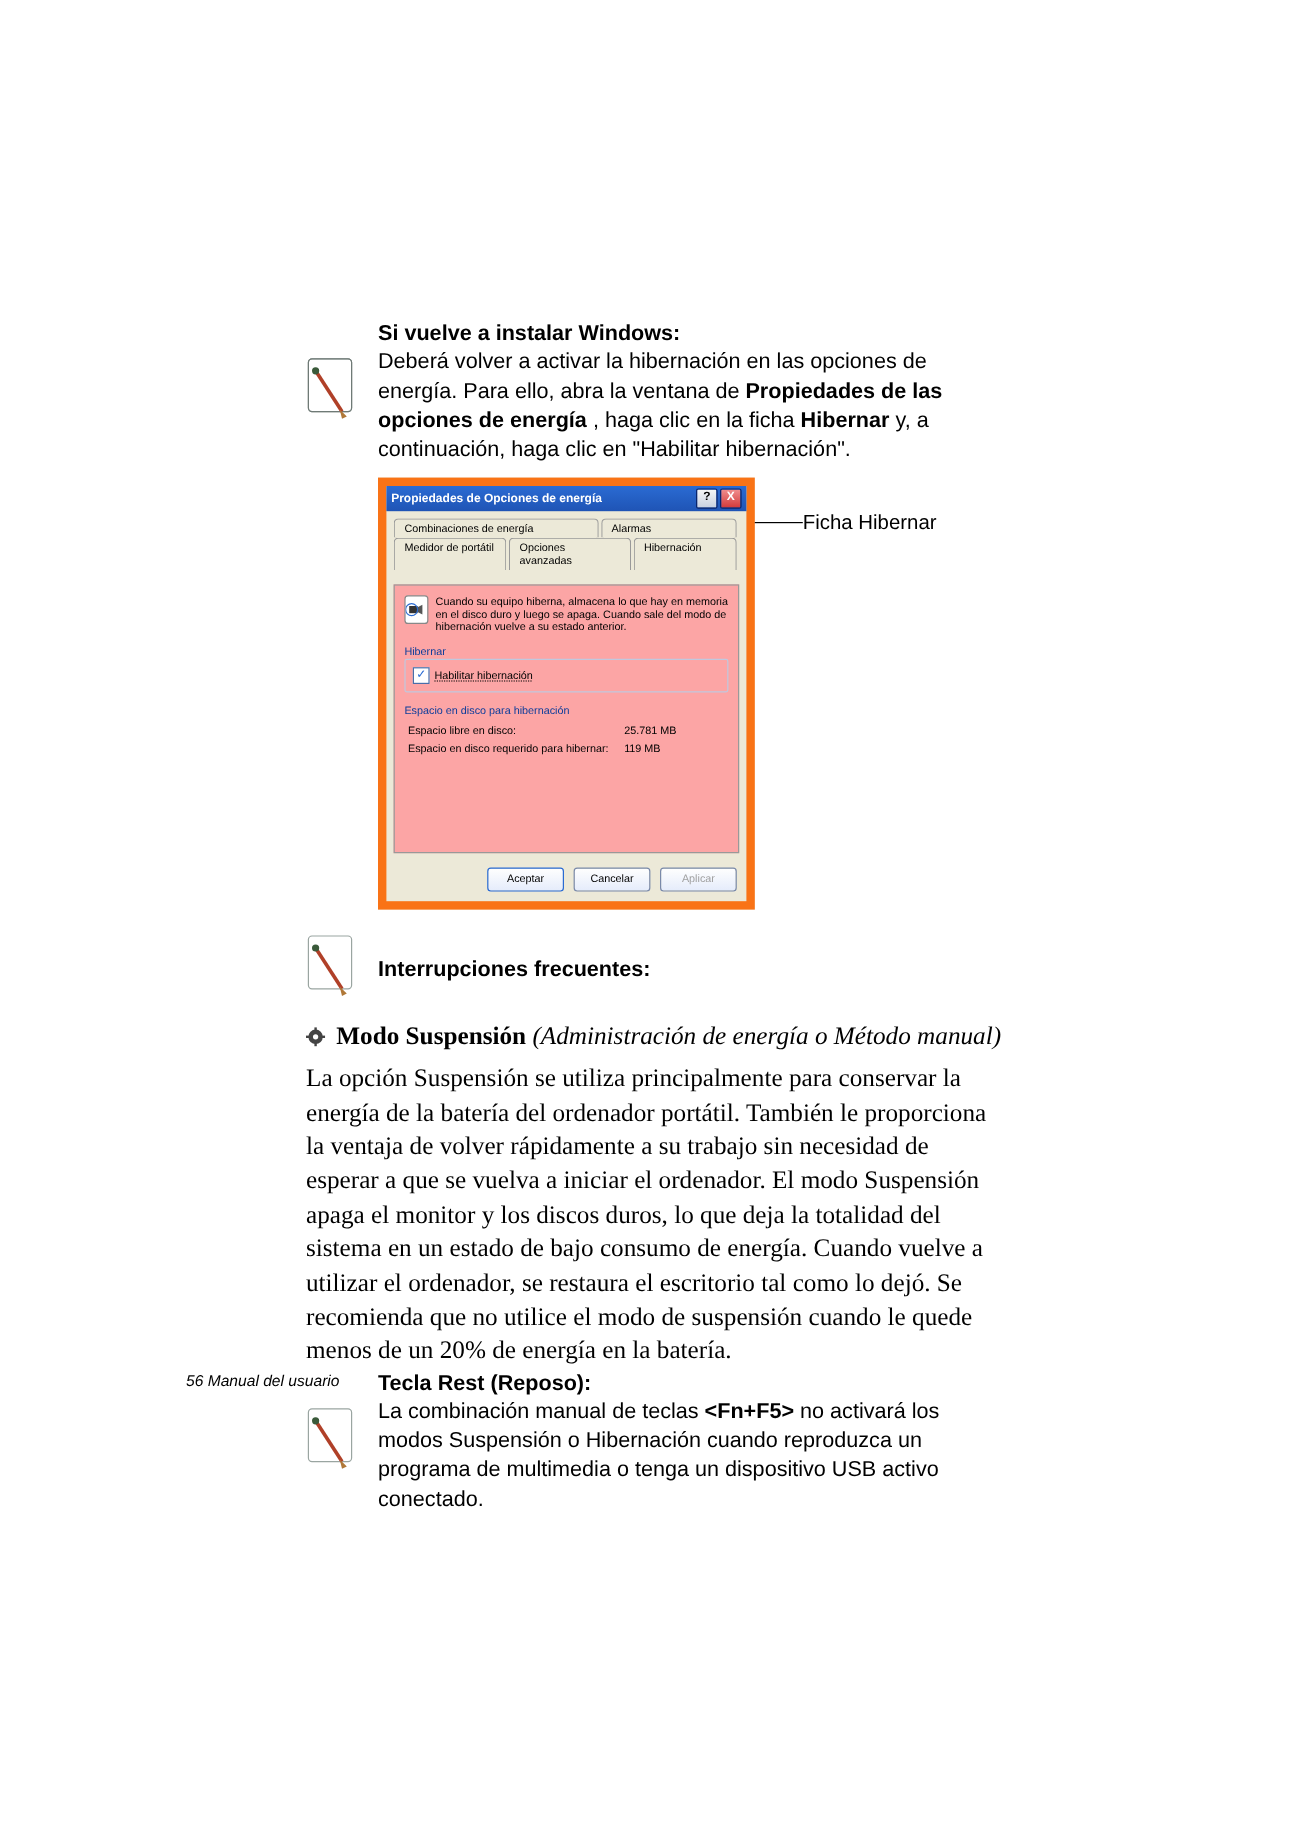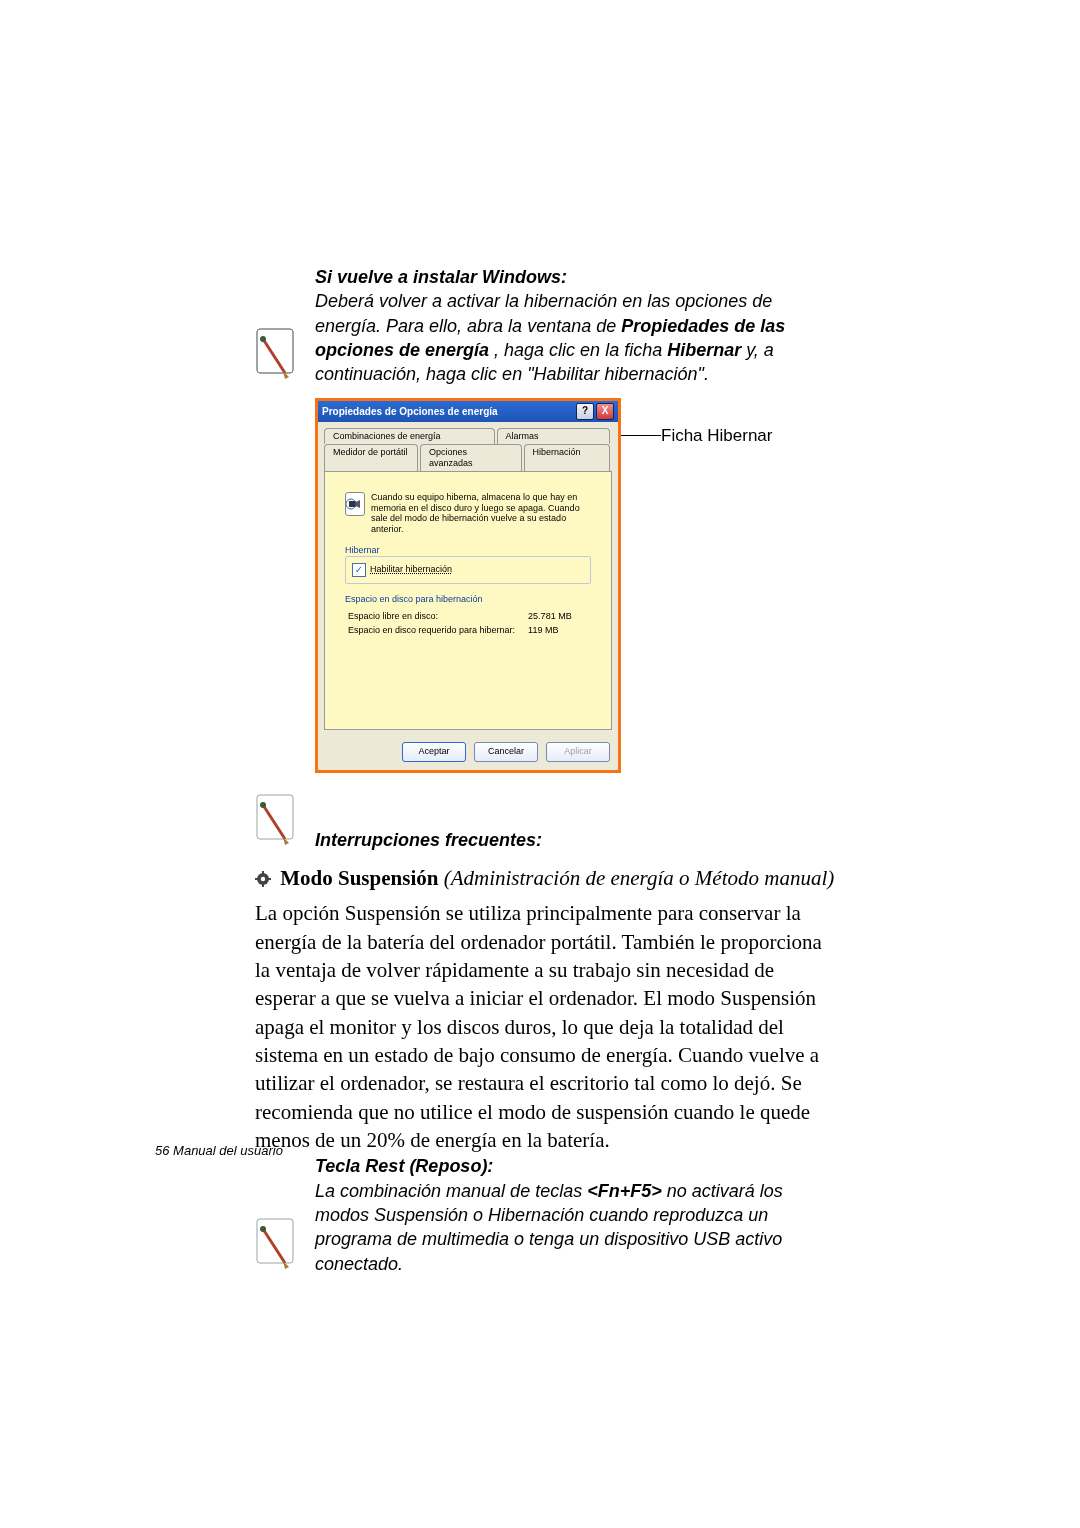--- a/index.html
+++ b/index.html
@@ -14,42 +14,41 @@
   }
   .page {
     position: relative;
     width: 1080px;
     height: 1528px;
     box-sizing: border-box;
     padding: 265px 245px 0 255px;
   }
   .note-block {
     display: flex;
-    align-items: flex-end;
+    align-items: center;
     margin-bottom: 12px;
-    font-style: italic;
   }
   .note-icon {
     width: 48px;
     flex: 0 0 48px;
     margin-right: 12px;
   }
   .note-icon svg { width: 42px; height: 56px; }
   .note-text { flex: 1; line-height: 1.35; }
   .note-text b { font-weight: bold; }
 
   .dialog-wrap {
     position: relative;
     margin: 10px 0 18px 60px;
     display: flex;
     align-items: flex-start;
   }
   .dialog {
     width: 300px;
-    border: 3px solid #f97316;
+    border: 7px solid #f97316;
     background: #ece9d8;
     font-size: 9px;
     line-height: 1.2;
   }
   .titlebar {
     display: flex;
     align-items: center;
     background: linear-gradient(#2a6bd3,#1f54b5);
     color: #fff;
     padding: 2px 4px;
@@ -78,23 +77,23 @@
     background: #ece9d8;
     padding: 2px 8px;
     margin-right: 2px;
     border-top-left-radius: 4px;
     border-top-right-radius: 4px;
     font-size: 9px;
   }
   .tab.active { background: #ece9d8; font-weight: normal; position: relative; z-index: 2; }
   .tab-panel {
     border: 1px solid #999;
-    background: #fef9c3;
-    padding: 20px;
-    margin: 0 6px 6px 6px;
+    background: #fca5a5;
+    padding: 8px;
+    margin: 12px 6px 6px 6px;
   }
   .info-row { display:flex; align-items:flex-start; margin-bottom: 6px; }
   .info-icon {
     width: 22px; height: 22px;
     background: #fff;
     border: 1px solid #888;
     border-radius: 3px;
     margin-right: 6px;
     display:flex; align-items:center; justify-content:center;
   }

